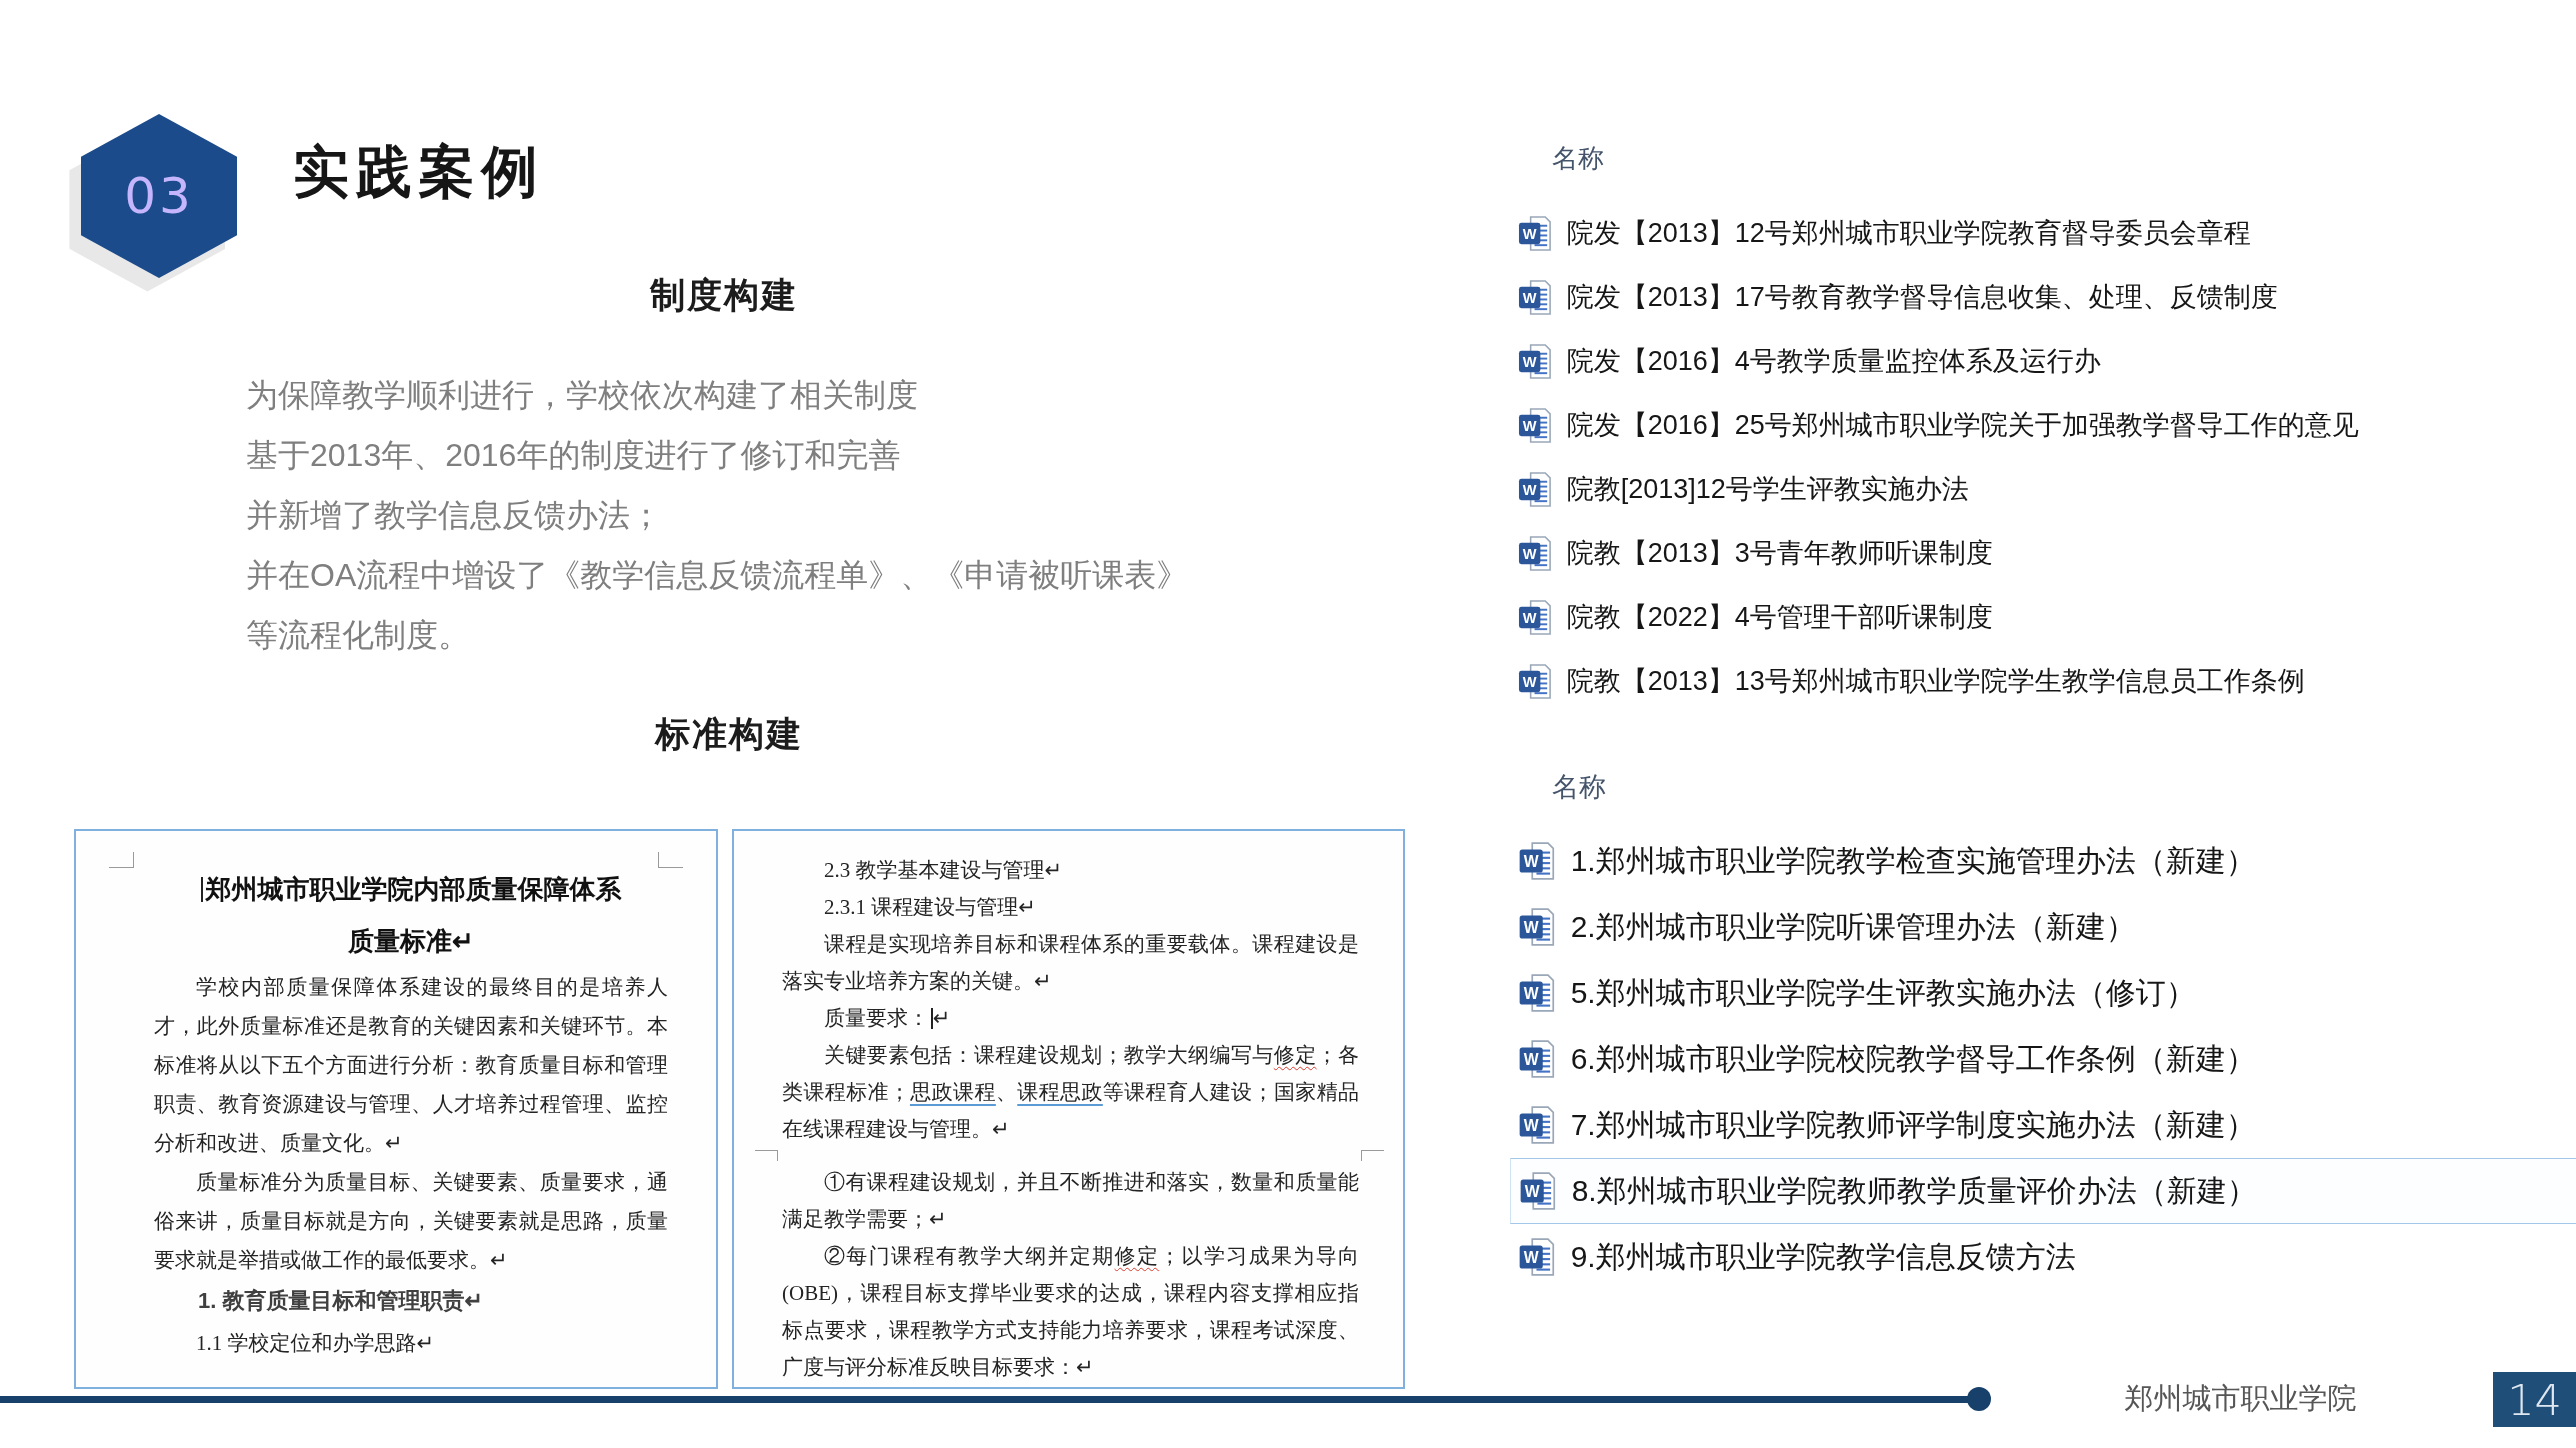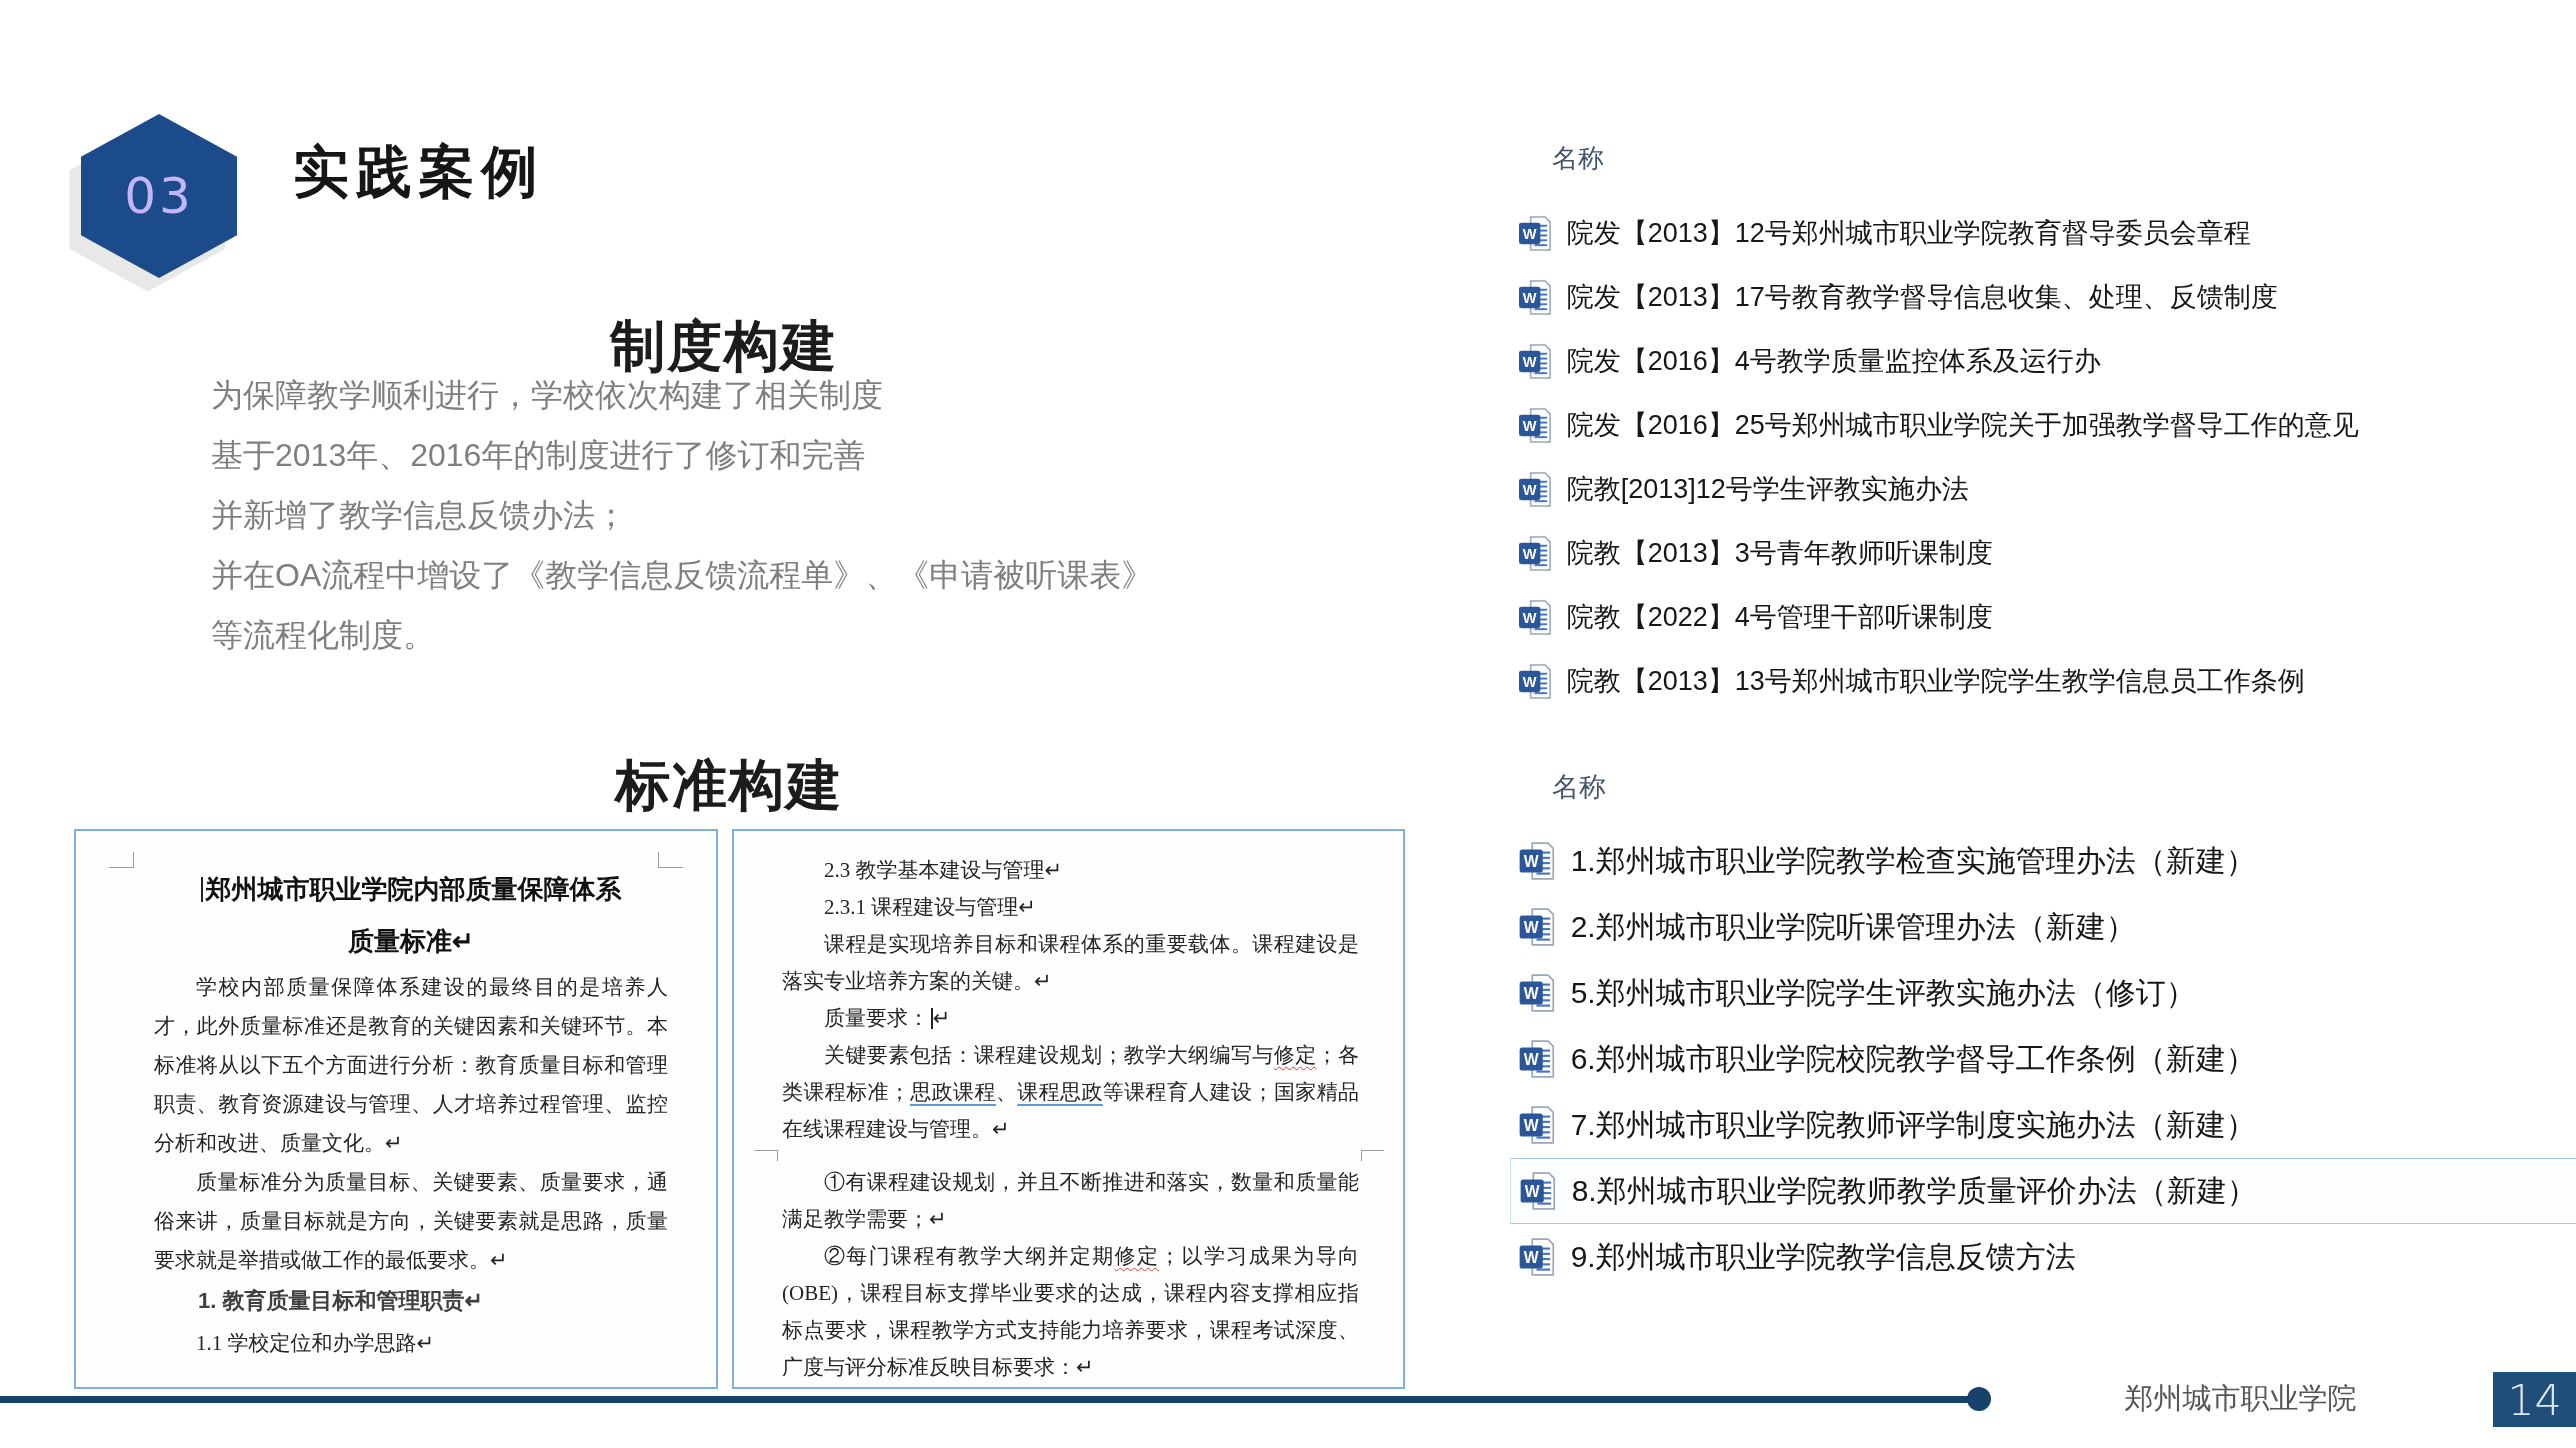--- a/index.html
+++ b/index.html
@@ -14,27 +14,27 @@
   .hex-main { position:absolute; left:0; top:0; width:100%; height:100%;
     background:#1b4b8a;
     clip-path:polygon(50% 0%,100% 26%,100% 74%,50% 100%,0% 74%,0% 26%);
     display:flex; align-items:center; justify-content:center; }
   .hex-main span { color:#c4b5fd; font-size:50px; letter-spacing:2.9px;
     font-family:"DejaVu Sans", sans-serif; font-weight:400; }
 
   
   .slide-title { position:absolute; left:293px; top:135px; font-size:56px; font-weight:700;
     color:#161616; letter-spacing:6.8px; }
-  .h-section { position:absolute; width:444px; text-align:center; font-size:55px;
-    font-weight:700; color:#1c1c1c; letter-spacing:1.9px;margin-top:38px; }
+  .h-section { position:absolute; width:444px; text-align:center; font-size:35px;
+    font-weight:700; color:#1c1c1c; letter-spacing:1.9px; }
   .h-system   { left:502px; top:272px; }
   .h-standard { left:507px; top:711px; }
 
   
-  .intro { position:absolute; left:211px; top:365px; color:#7f7f7f; font-size:32px;
+  .intro { position:absolute; left:246px; top:365px; color:#7f7f7f; font-size:32px;
     line-height:60px; white-space:nowrap; }
 
   
   .doc { position:absolute; top:829px; height:560px; border:2.9px solid #7fb0de;
     background:#fefefe; overflow:hidden; font-family:"Liberation Serif", serif;
     color:#242424; }
   .doc-left  { left:74px;  width:644px; padding:33px 48px 0 78px; }
   .doc-right { left:732px; width:673px; padding:21px 44px 0 48px; }
   .corner { position:absolute; width:25px; height:15.5px; }
   .c-tl { left:33px; top:21px;  border-right:1px solid #9a9a9a; border-bottom:1px solid #9a9a9a; }

